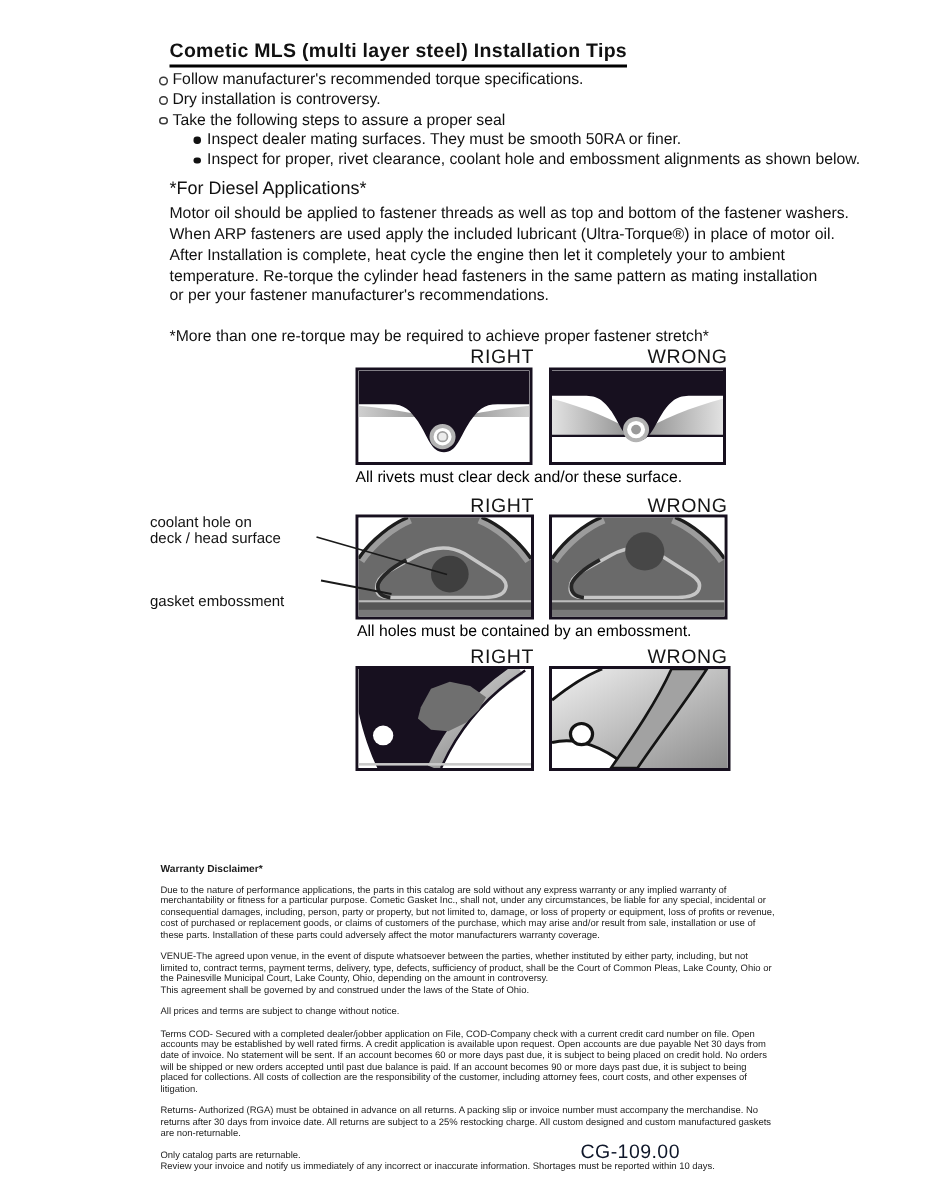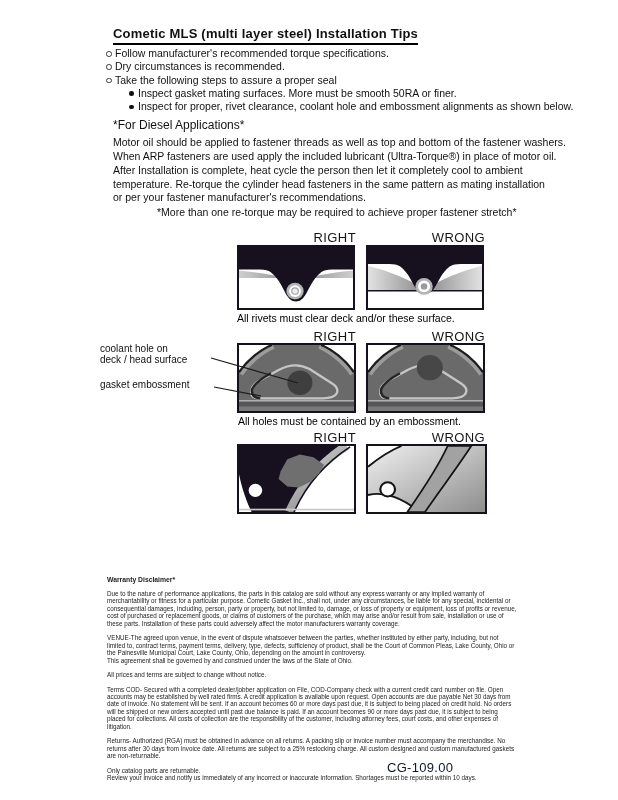--- a/index.html
+++ b/index.html
@@ -18,21 +18,21 @@
   .subbullet{position:relative;margin-left:23px;padding-left:9px;white-space:nowrap;}
   .subbullet::before{content:"";position:absolute;left:0;top:4.4px;width:4.6px;height:4.6px;
                      background:#111;border-radius:50%;}
 
   
   .diesel-h{position:absolute;left:113px;top:118px;font-size:12px;font-weight:normal;white-space:nowrap;}
   .para{position:absolute;left:113px;font-size:10.5px;line-height:13.6px;}
   .para div{white-space:nowrap;}
   .p1{top:136px;}
   .p2{top:164px;}
-  .note{position:absolute;left:113px;top:206px;font-size:10.5px;white-space:nowrap;margin-left:44px;}
+  .note{position:absolute;left:113px;top:218px;font-size:10.5px;white-space:nowrap;}
 
   
   .fig-label{position:absolute;width:119px;text-align:right;font-size:13px;
              letter-spacing:.4px;color:#151515;}
   .fig-box{position:absolute;width:119px;border:2px solid #17101f;box-sizing:border-box;background:#fff;}
   .fig-box svg{display:block;width:100%;height:100%;}
   .caption{position:absolute;font-size:10.5px;color:#000;line-height:12px;white-space:nowrap;}
 
   .ann{position:absolute;width:112px;text-align:left;font-size:10px;line-height:11px;color:#111;}
   .ann-lines{position:absolute;left:205px;top:350px;width:100px;height:55px;z-index:5;}
@@ -46,35 +46,35 @@
 </style>
 </head>
 <body>
 
 <div class="page">
 
   <div class="title">Cometic MLS (multi layer steel) Installation Tips</div>
 
   <div class="intro">
     <div class="bullet">Follow manufacturer's recommended torque specifications.</div>
-    <div class="bullet">Dry circumstances is recommended.</div>
+    <div class="bullet">Dry installation is controversy.</div>
     <div class="bullet">Take the following steps to assure a proper seal</div>
-    <div class="subbullet">Inspect gasket mating surfaces.  More must be smooth 50RA or finer.</div>
+    <div class="subbullet">Inspect dealer mating surfaces.  They must be smooth 50RA or finer.</div>
     <div class="subbullet">Inspect for proper, rivet clearance, coolant hole and embossment alignments as shown below.</div>
   </div>
 
   <div class="diesel-h">*For Diesel Applications*</div>
 
   <div class="para p1">
     <div>Motor oil should be applied to fastener threads as well as top and bottom of the fastener washers.</div>
     <div>When ARP fasteners are used apply the included lubricant (Ultra-Torque®) in place of motor oil.</div>
   </div>
 
   <div class="para p2">
-    <div>After Installation is complete, heat cycle the person then let it completely cool to ambient</div>
+    <div>After Installation is complete, heat cycle the engine then let it completely your to ambient</div>
     <div>temperature. Re-torque the cylinder head fasteners in the same pattern as mating installation</div>
     <div>or per your fastener manufacturer's recommendations.</div>
   </div>
 
   <div class="note">*More than one re-torque may be required to achieve proper fastener stretch*</div>
 
   <div class="fig-label" style="left:237px;top:230px;">RIGHT</div>
   <div class="fig-label" style="left:366px;top:230px;">WRONG</div>
 
   <div class="fig-box" style="left:237px;top:245px;width:118px;height:65px;">
@@ -125,21 +125,21 @@
 
   <div class="caption" style="left:237px;top:312px;">All rivets must clear deck and/or these surface.</div>
 
   <div class="fig-label" style="left:237px;top:329px;">RIGHT</div>
   <div class="fig-label" style="left:366px;top:329px;">WRONG</div>
 
   <div class="ann" style="left:100px;top:343px;">
     <div>coolant hole on</div>
     <div>deck / head surface</div>
   </div>
-  <div class="ann" style="left:100px;top:379px;">gasket embossment</div>
+  <div class="ann" style="left:100px;top:396px;">gasket embossment</div>
 
   <svg class="ann-lines" viewBox="0 0 100 55">
     <line x1="6" y1="8" x2="93" y2="33" stroke="#1a1a1a" stroke-width="1.2"></line>
     <line x1="9" y1="37" x2="56" y2="46" stroke="#1a1a1a" stroke-width="1.2"></line>
   </svg>
 
   <div class="fig-box" style="left:237px;top:343px;width:119px;height:70px;">
     <svg viewBox="0 0 119 70" preserveAspectRatio="none">
       <rect width="119" height="70" fill="#6a6a6a"></rect>
       <path d="M0,0 L34,0 C23,4.5 9,15.5 0,29 Z" fill="#ffffff"></path>

